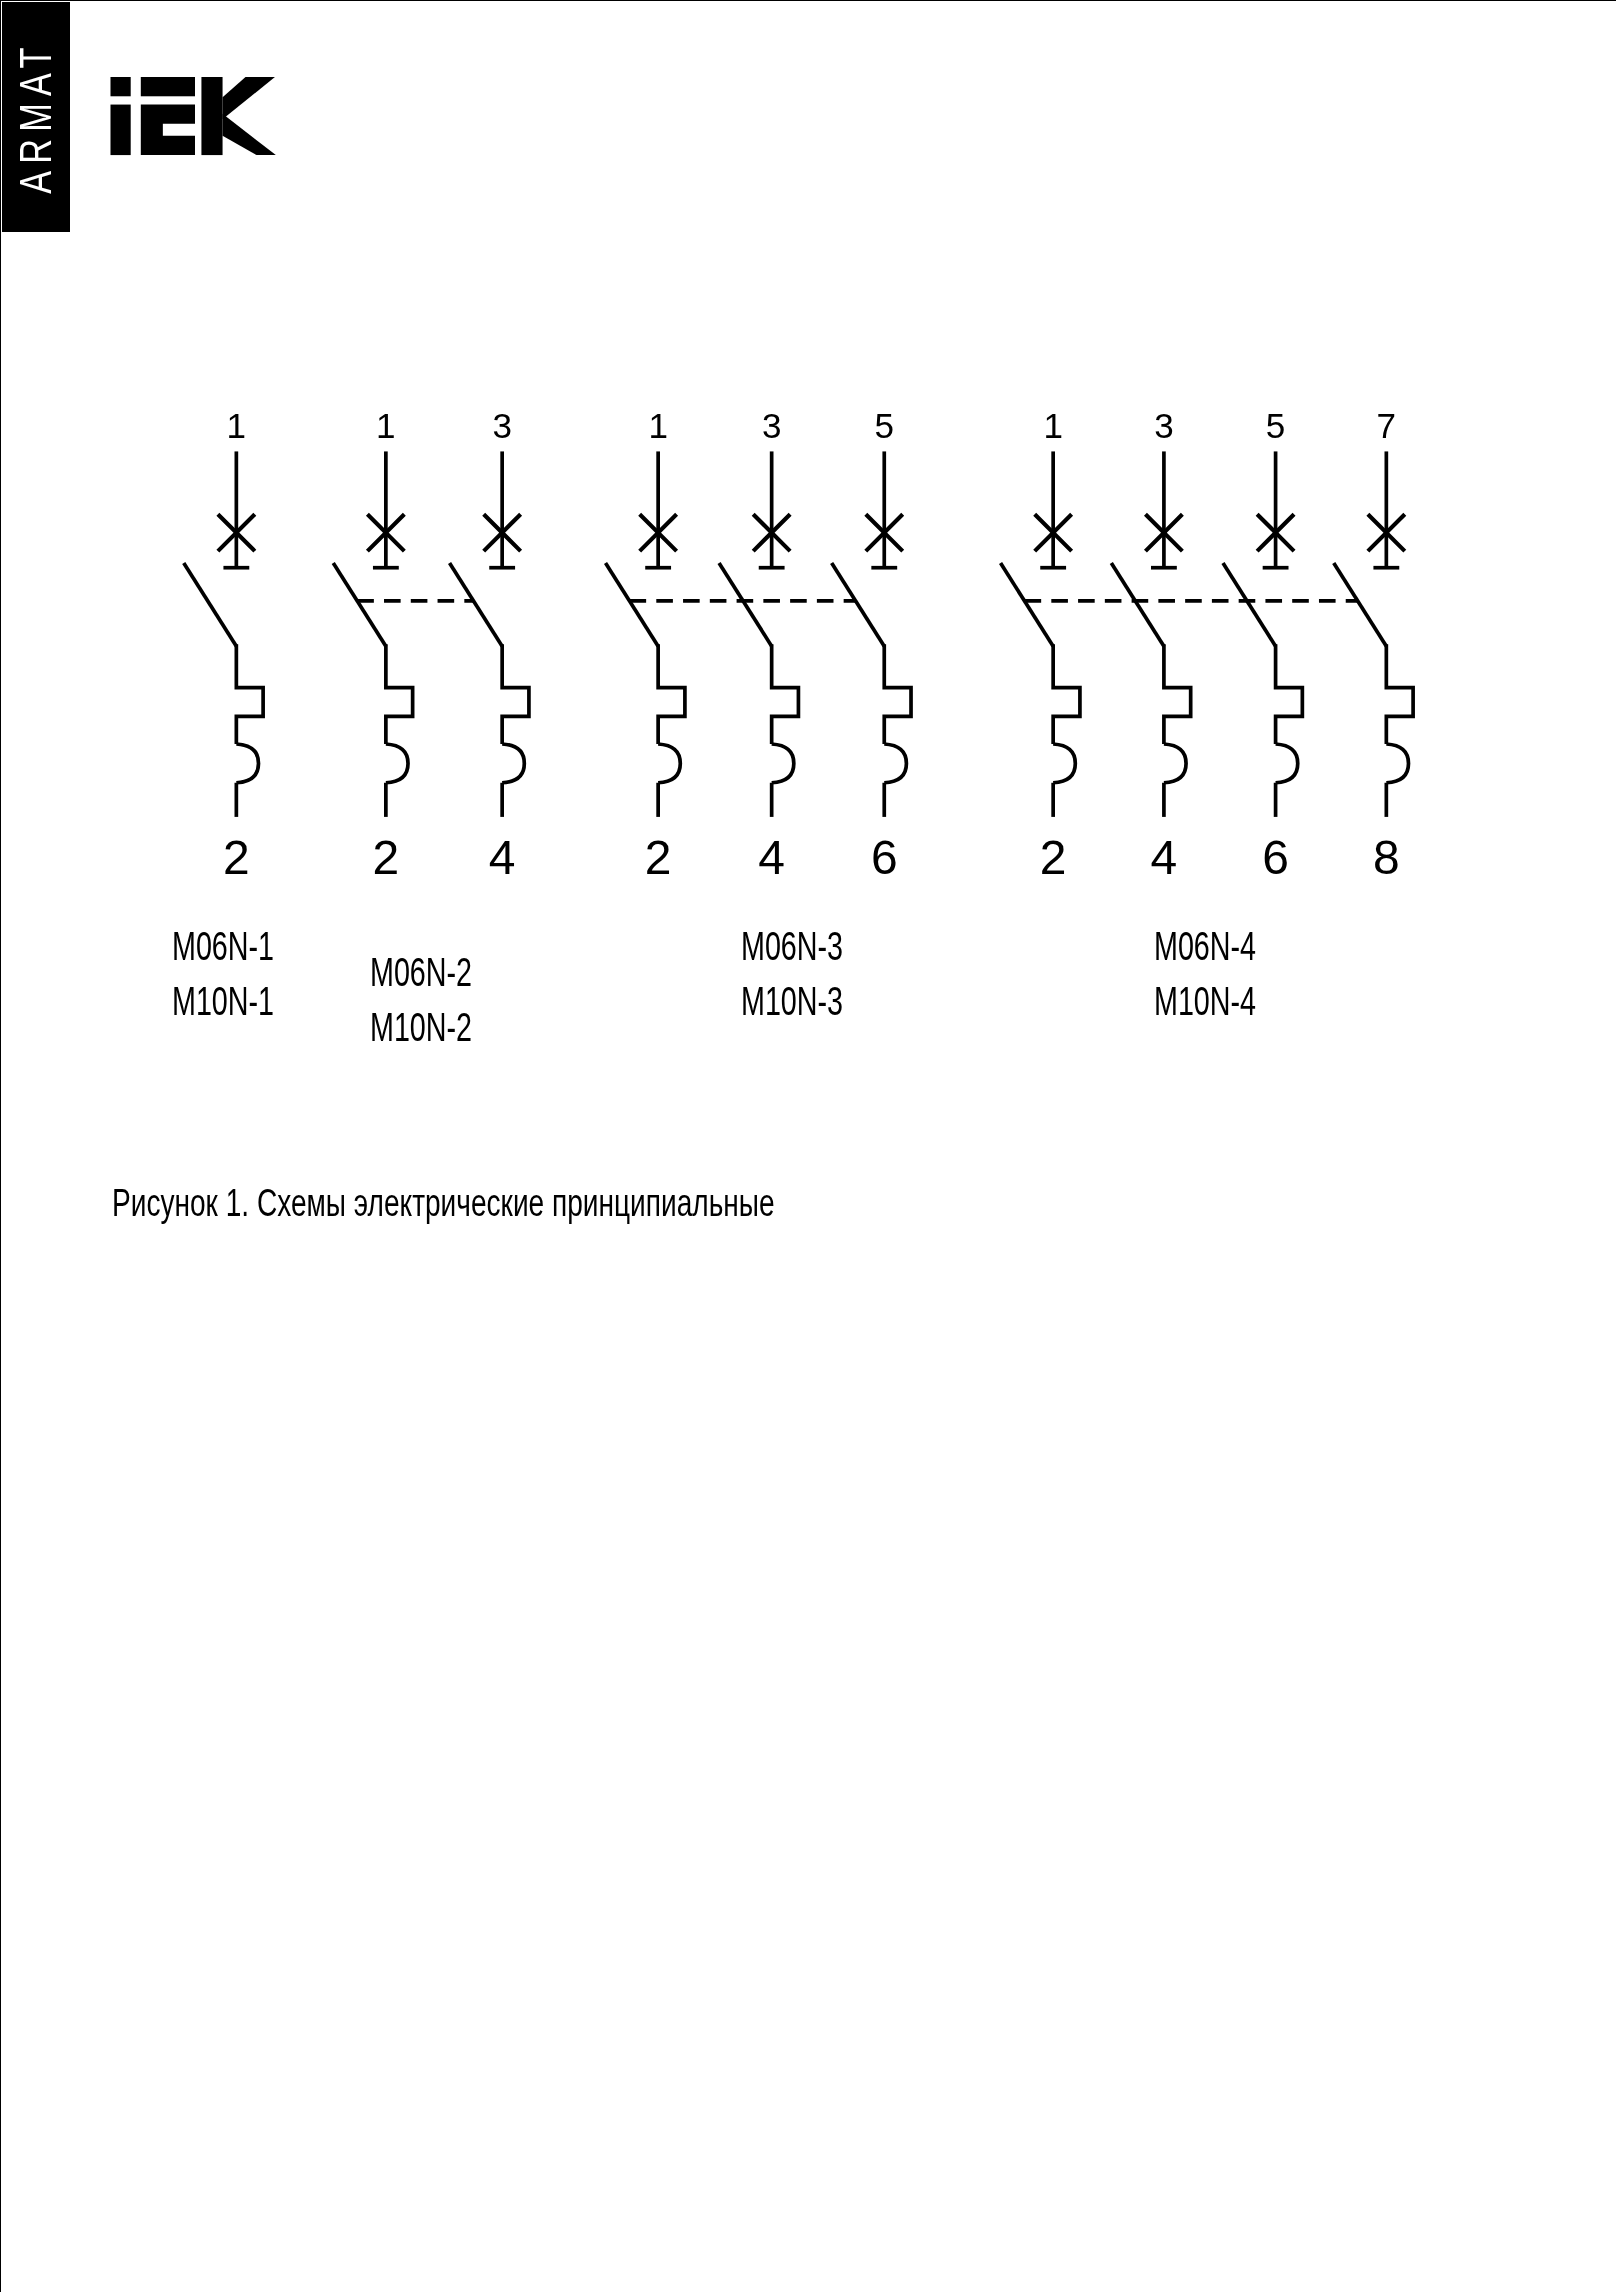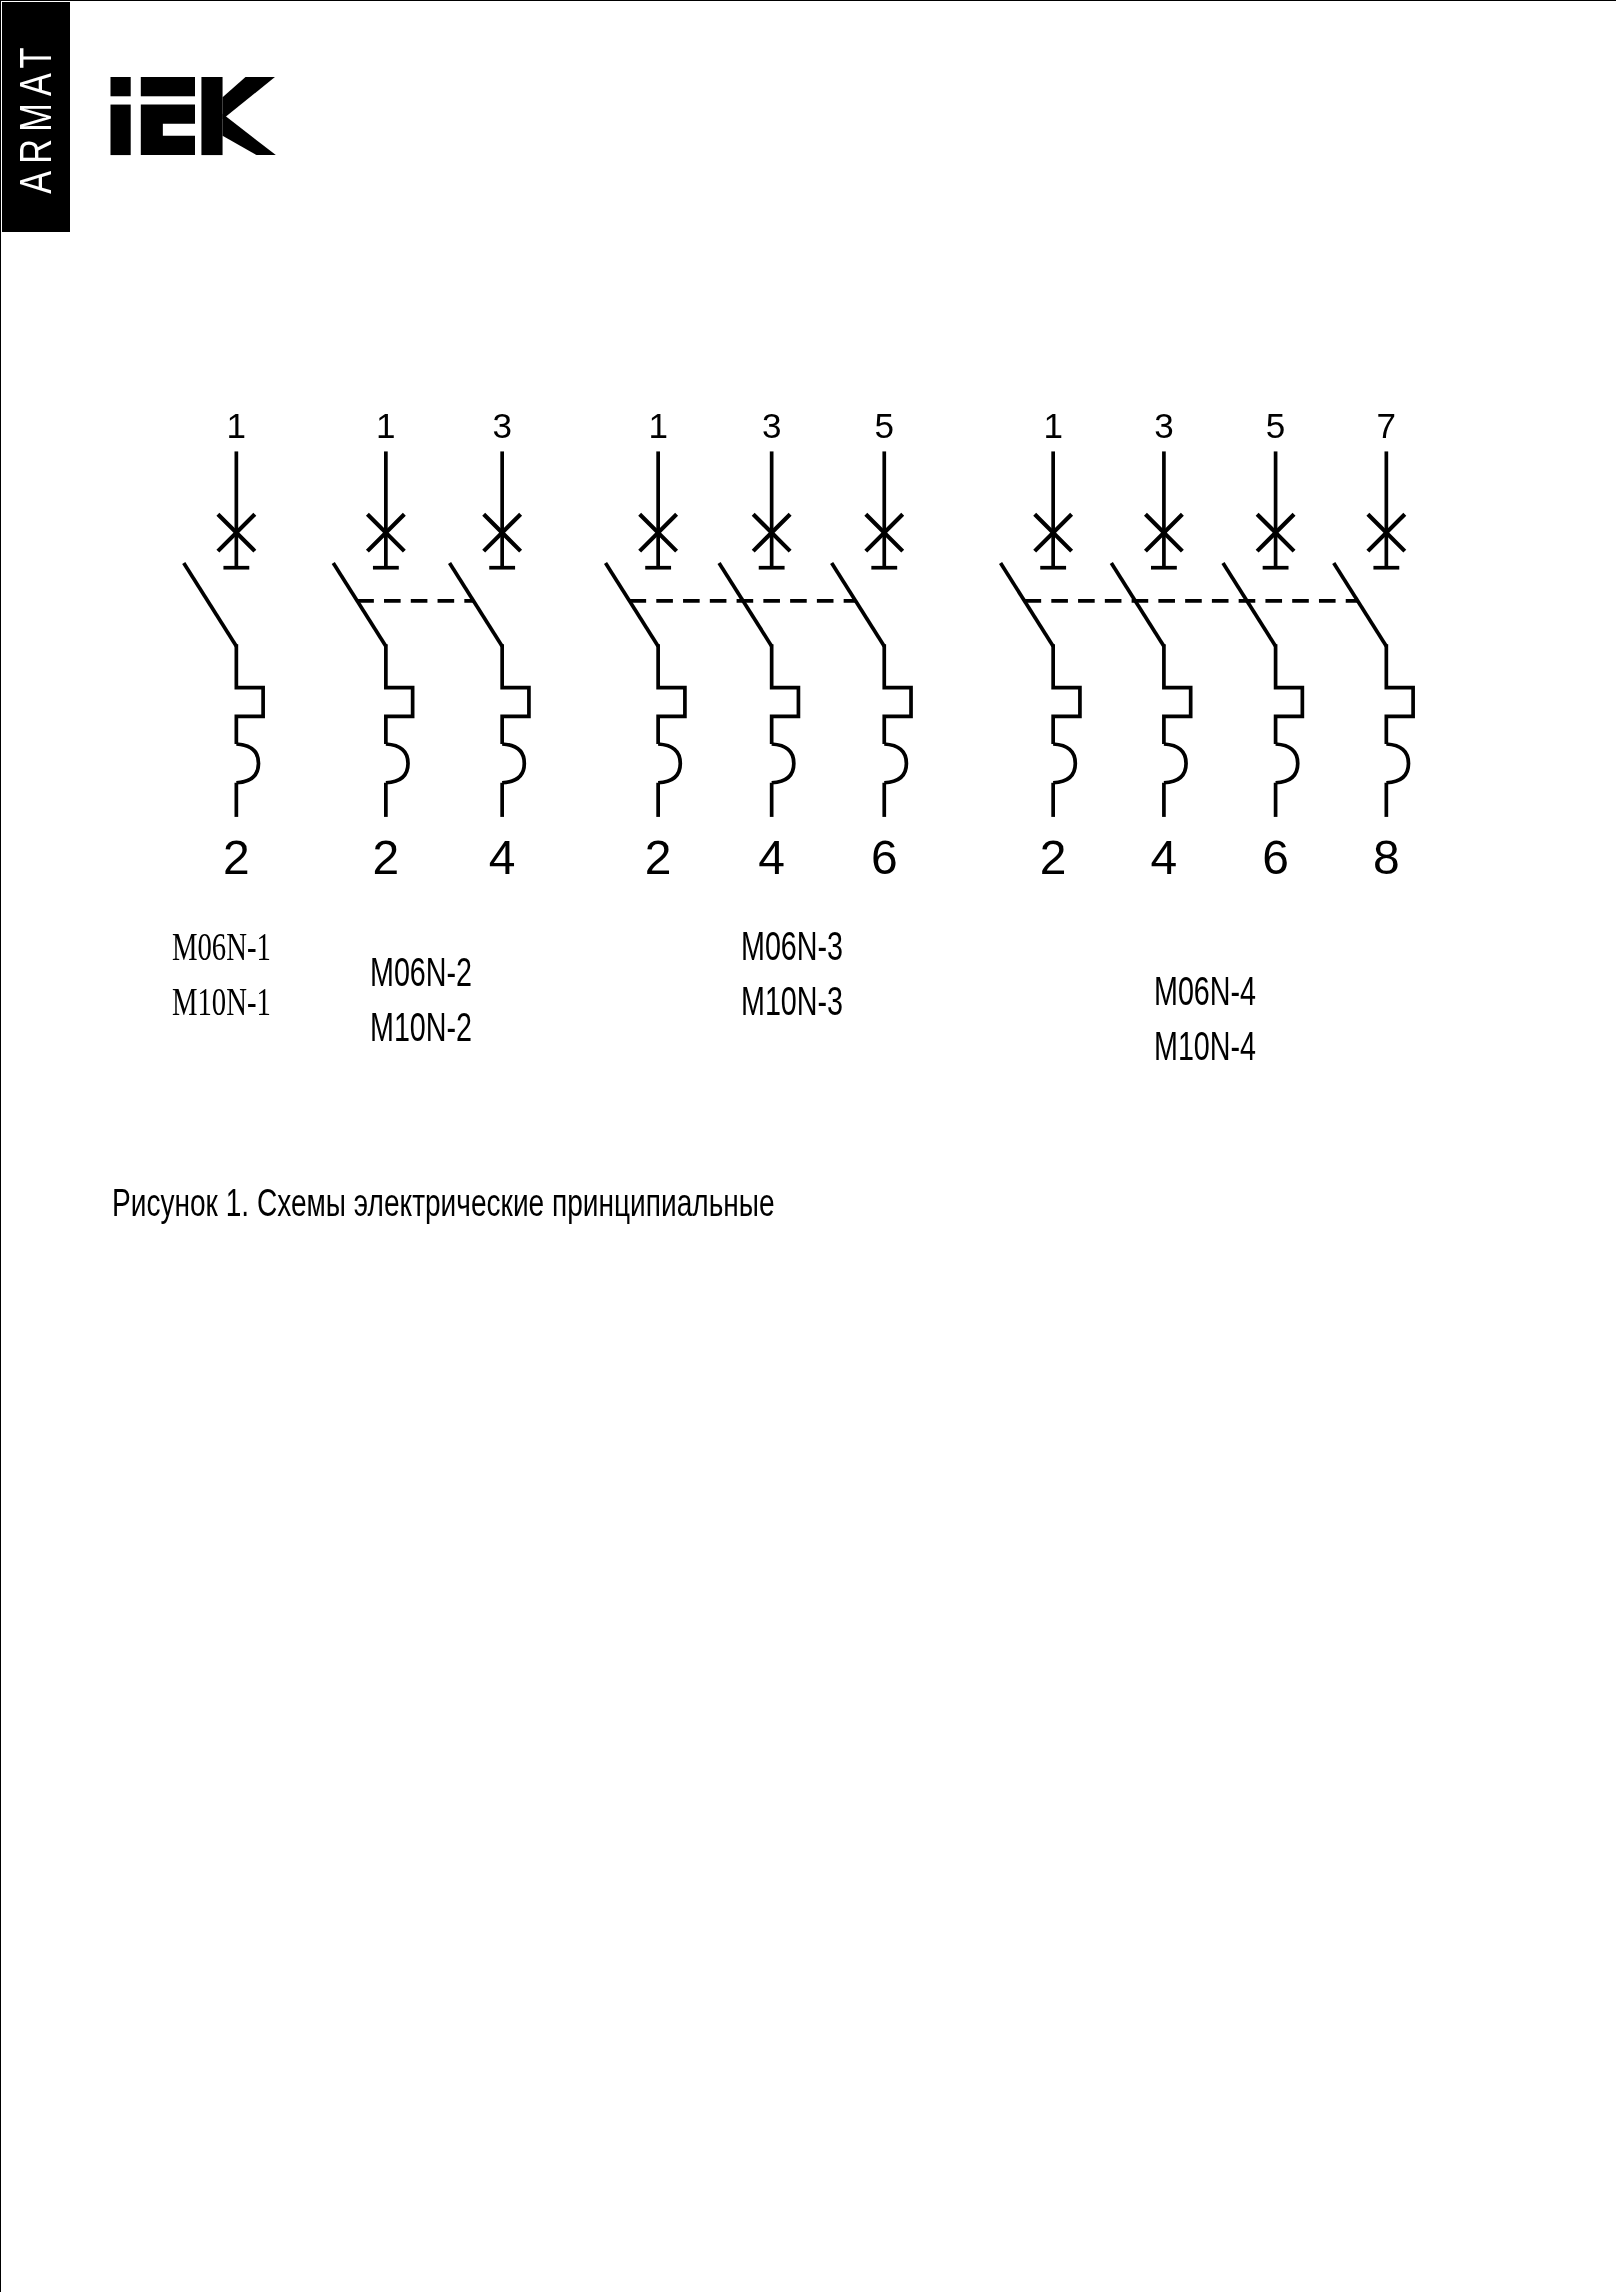--- a/index.html
+++ b/index.html
@@ -171,33 +171,33 @@
           <line x1="1444" y1="609" x2="1501" y2="699" stroke="#000000" stroke-width="4"></line>
           <path d="M 1501,697 V 744 H 1530 V 775 H 1501 V 805" stroke="#000000" stroke-width="4"></path>
           <path d="M 1501,805 C 1518,806 1525,814 1525,826 C 1525,838 1518,846 1501,847" stroke="#000000" stroke-width="4"></path>
           <line x1="1501" y1="847" x2="1501" y2="884" stroke="#000000" stroke-width="4"></line>
           <text x="1501" y="946" fill="#000000" font-size="52" text-anchor="middle" font-family="&quot;Liberation Sans&quot;, sans-serif">8</text>
         </g>
       </g>
     </svg>
 
   <div class="model-labels">
-    <div class="model-label-group" style="left:171px; top:918px;font-family:Liberation Serif, serif;">
+    <div class="model-label-group" style="left:171px; top:918px;">
       <span class="model-line">M06N-1</span>
       <span class="model-line">M10N-1</span>
     </div>
     <div class="model-label-group" style="left:369px; top:924px;margin-top:20px;">
       <span class="model-line">M06N-2</span>
       <span class="model-line">M10N-2</span>
     </div>
     <div class="model-label-group" style="left:740px; top:918px;">
       <span class="model-line">M06N-3</span>
       <span class="model-line">M10N-3</span>
     </div>
-    <div class="model-label-group" style="left:1153px; top:918px;margin-top:45px;">
+    <div class="model-label-group" style="left:1153px; top:918px;">
       <span class="model-line">M06N-4</span>
       <span class="model-line">M10N-4</span>
     </div>
   </div>
 
   <div class="caption">Рисунок 1. Схемы электрические принципиальные</div>
 
 </div>
 
 

